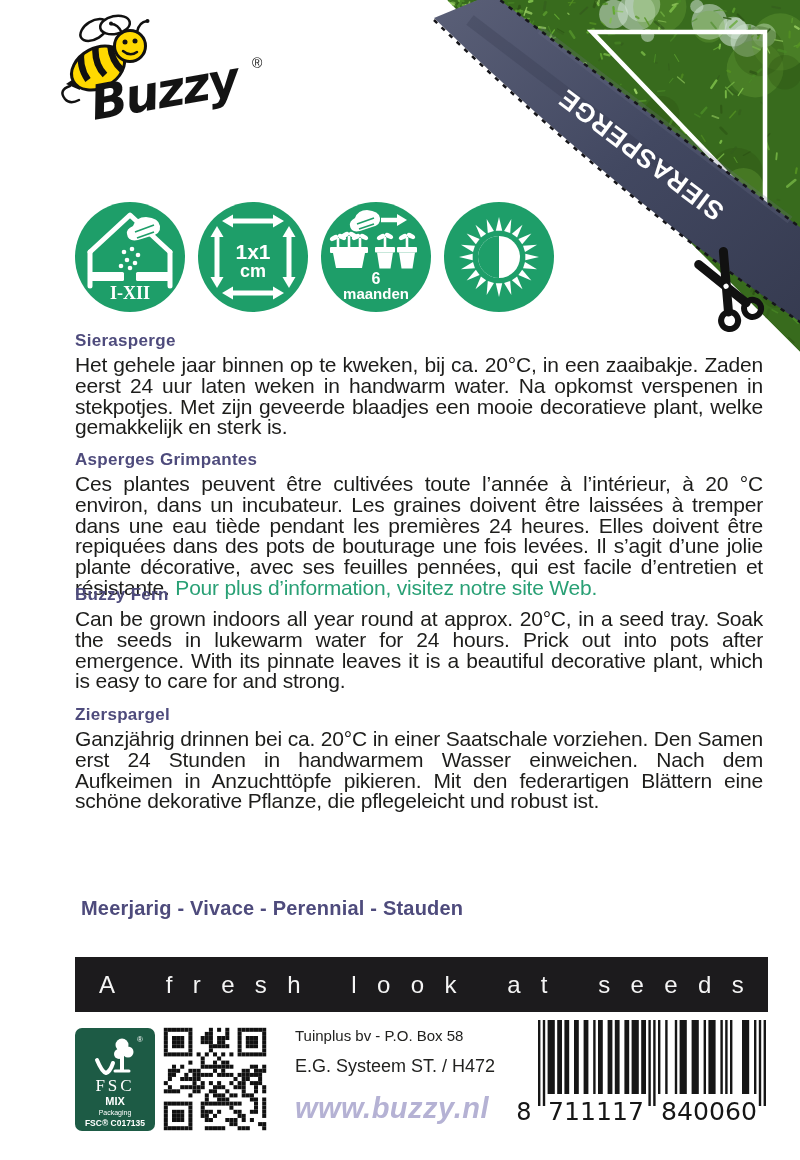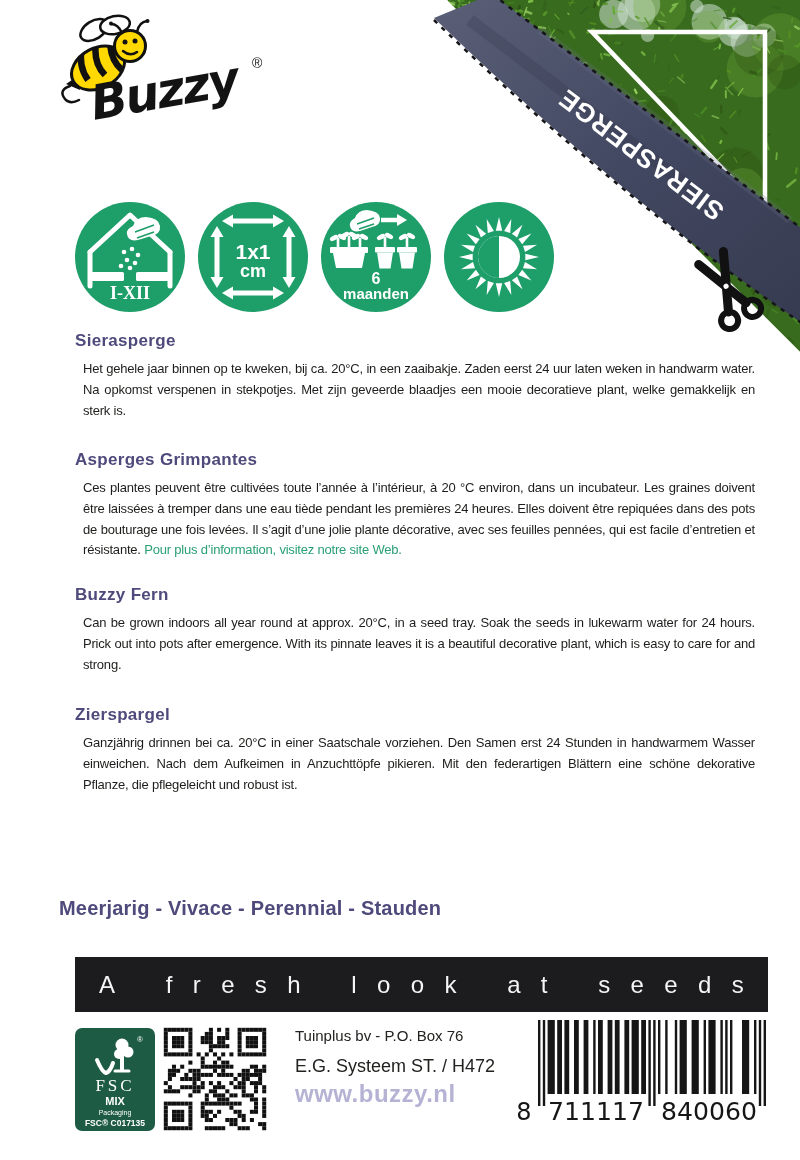--- a/index.html
+++ b/index.html
@@ -16,49 +16,49 @@
   
   #icons { position:absolute; top:202px; left:75px; display:flex; gap:13px; }
   .icon-circle { width:110px; height:110px; }
   
   .sec { position:absolute; left:75px; width:688px; }
   #sec-nl { top:331px; } #sec-fr { top:450px; } #sec-en { top:585px; } #sec-de { top:705px; }
   .sec-title {
     color:#4e4b7c; font-weight:bold; font-size:17px; letter-spacing:.3px; margin:0 0 4px 0;
   }
   .sec-body {
-    font-size:13px; line-height:20.8px; letter-spacing:-0.2px; color:#1d1d1b;
-    text-align:justify; margin:8px;
+    font-size:21px; line-height:20.8px; letter-spacing:-0.2px; color:#1d1d1b;
+    text-align:justify; margin:0;
   }
   .green { color:#29a075; }
   .block-link { display:block; text-align:left; }
   .inline-link::before { content:" "; }
   
   #perennial {
-    position:absolute; top:897px; left:59px;
+    position:absolute; top:897px; left:81px;
     color:#4e4b7c; font-weight:bold; font-size:20px; letter-spacing:.2px;
   }
   
   #tagline-bar {
     position:absolute; top:957px; left:75px; width:693px; height:55px;
     background:#1c1b1d; display:flex; align-items:center; padding:0 24px;
   }
   #tagline-letters {
     display:flex; justify-content:space-between; width:100%;
     color:#f5f5f5; font-size:24px; line-height:1;
   }
   #tagline-letters .sp { width:10px; }
   
   #fsc-label { position:absolute; top:1028px; left:75px; width:80px; height:103px; }
   #qr { position:absolute; top:1026px; left:162px; width:106px; height:106px; }
   #address { position:absolute; top:1026px; left:295px; color:#222220; }
   .addr-line { font-size:15px; line-height:20px; }
   #system-line { font-size:18px; line-height:20px; margin-top:10px; }
   #website {
-    font-size:24px; font-weight:bold; color:#b5b2d4; letter-spacing:.5px; margin-top:4px;
+    font-size:29px; font-weight:bold; color:#b5b2d4; letter-spacing:.5px; margin-top:16px;font-style:italic;
   }
   #barcode { position:absolute; top:1018px; left:512px; width:262px; height:110px; }
 </style>
 </head>
 <body>
 
 <div class="page">
 
   <svg id="corner-art" viewBox="0 0 800 360" xmlns="http://www.w3.org/2000/svg">
     <defs>
@@ -962,21 +962,21 @@
       <rect x="50.99999999999999" y="100.19999999999999" width="4.018" height="4.018" fill="#111"></rect>
       <rect x="55.099999999999994" y="100.19999999999999" width="4.018" height="4.018" fill="#111"></rect>
       <rect x="59.19999999999999" y="100.19999999999999" width="4.018" height="4.018" fill="#111"></rect>
       <rect x="75.6" y="100.19999999999999" width="4.018" height="4.018" fill="#111"></rect>
       <rect x="79.69999999999999" y="100.19999999999999" width="4.018" height="4.018" fill="#111"></rect>
       <rect x="83.8" y="100.19999999999999" width="4.018" height="4.018" fill="#111"></rect>
       <rect x="100.19999999999999" y="100.19999999999999" width="4.018" height="4.018" fill="#111"></rect>
     </svg>
 
   <div id="address">
-    <div class="addr-line">Tuinplus bv - P.O. Box 76</div>
+    <div class="addr-line">Tuinplus bv - P.O. Box 58</div>
     <div id="system-line">E.G. Systeem ST. / H472</div>
     <div id="website">www.buzzy.nl</div>
   </div>
 
   <svg id="barcode" viewBox="0 0 262 110">
     <g id="barcode-bars">
         <rect x="26.00" y="2" width="2.40" height="86" fill="#161616"></rect>
         <rect x="30.80" y="2" width="2.40" height="86" fill="#161616"></rect>
         <rect x="35.60" y="2" width="7.20" height="74" fill="#161616"></rect>
         <rect x="45.20" y="2" width="4.80" height="74" fill="#161616"></rect>

